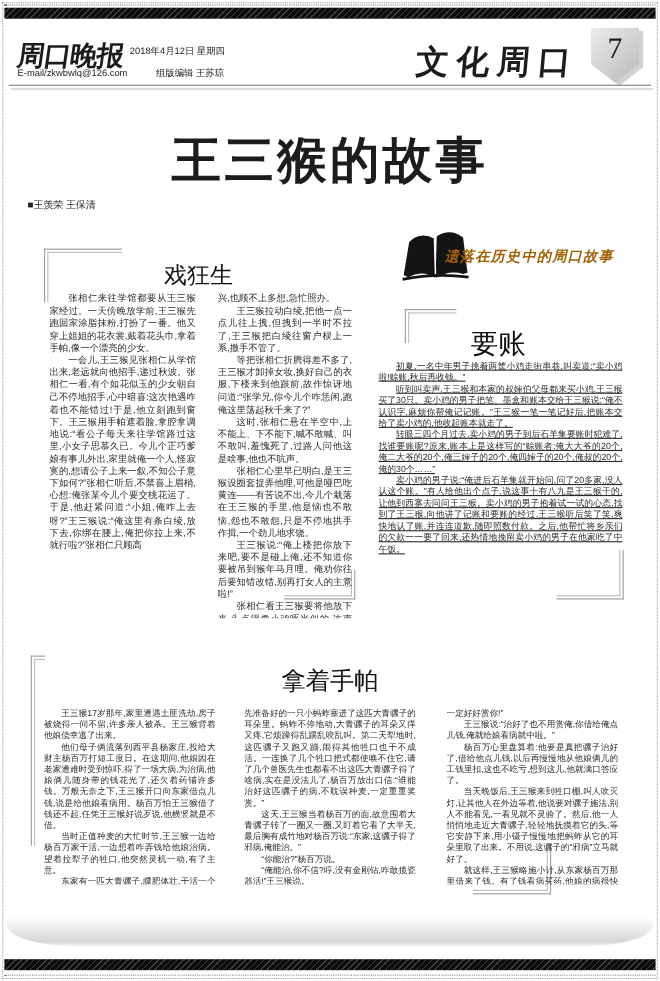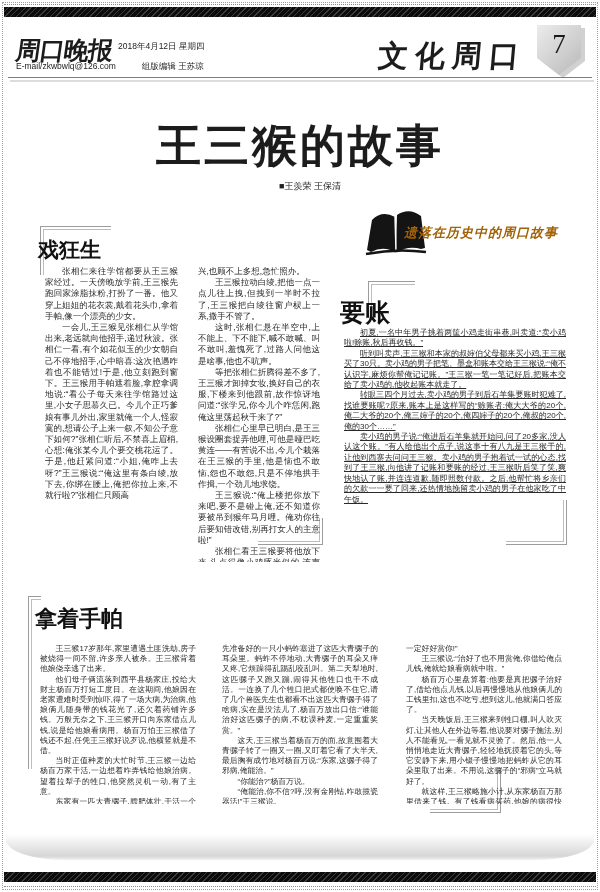--- a/index.html
+++ b/index.html
@@ -26,40 +26,40 @@
   .ribbon-shadow{left:541px;top:0px;background:rgba(0,0,0,0.18);}
   .ribbon{left:537px;top:-3px;background:linear-gradient(135deg,#ececec,#b9b9b9);}
   .ribbon .num{display:block;text-align:center;margin-top:4px;font-size:27px;color:#1a1a1a;
         font-family:"Liberation Serif",serif;}
   .head-rule{position:absolute;left:8px;right:8px;top:77px;height:1px;background:#7d7d7d;}
   .head-rule2{position:absolute;left:10px;right:6px;top:80px;height:2px;background:#dcdcdc;}
 
   
   .headline{position:absolute;left:30px;top:116px;width:540px;text-align:center;
         font-size:45px;font-weight:900;letter-spacing:3px;font-family:"Liberation Serif",serif;}
-  .byline{position:absolute;left:40px;top:180px;width:540px;text-align:center;
+  .byline{position:absolute;left:25px;top:180px;width:540px;text-align:left;
         font-size:9px;color:#222;}
 
   
   .badge{position:absolute;left:364px;top:208px;width:210px;height:52px;}
   .badge svg{position:absolute;left:0;top:0;}
   .badge .label{position:absolute;left:40px;top:16px;font-size:13px;font-weight:bold;
         font-style:italic;letter-spacing:1px;color:#a16207;white-space:nowrap;
         font-family:"Liberation Serif",serif;}
 
   
   .btl,.bbr{position:absolute;pointer-events:none;}
   .btl{border-top:1px solid #9c9c9c;border-left:1px solid #9c9c9c;}
   .btl::after{content:"";position:absolute;left:2px;top:2px;right:0;bottom:0;
         border-top:1px solid #bdbdbd;border-left:1px solid #bdbdbd;}
   .bbr{border-bottom:1px solid #9c9c9c;border-right:1px solid #9c9c9c;}
   .bbr::after{content:"";position:absolute;right:2px;bottom:2px;left:0;top:0;
         border-bottom:1px solid #bdbdbd;border-right:1px solid #bdbdbd;}
 
-  .art-title{position:absolute;font-weight:700;color:#111;
+  .art-title{position:absolute;text-align:center;font-weight:400;color:#111;
         font-family:"Liberation Serif",serif;}
   .col{position:absolute;overflow:hidden;text-align:justify;text-justify:inter-character;
         color:#2a2a2a;}
   .col p{margin:0;text-indent:2em;}
   .col p.cont{text-indent:0;}
 
   .c-a1{font-size:8.5px;line-height:11.2px;}
   .c-a2{font-size:8px;line-height:10.4px;}
   .c-a3{font-size:7.8px;line-height:10.2px;}
 
@@ -110,22 +110,22 @@
   <div class="btl" style="left:40px;top:226px;width:70px;height:48px;"></div>
   <div class="bbr" style="left:258px;top:518px;width:64px;height:26px;"></div>
   <div class="art-title" style="left:38px;top:236px;width:285px;font-size:21px;">戏狂生</div>
   <div class="col c-a1" style="left:45px;top:266px;width:133px;height:296px;">
     <p>张相仁来往学馆都要从王三猴家经过。一天傍晚放学前,王三猴先跑回家涂脂抹粉,打扮了一番。他又穿上姐姐的花衣裳,戴着花头巾,拿着手帕,像一个漂亮的少女。</p>
     <p>一会儿,王三猴见张相仁从学馆出来,老远就向他招手,递过秋波。张相仁一看,有个如花似玉的少女朝自己不停地招手,心中暗喜:这次艳遇咋着也不能错过!于是,他立刻跑到窗下。王三猴用手帕遮着脸,拿腔拿调地说:“看公子每天来往学馆路过这里,小女子思慕久已。今儿个正巧爹娘有事儿外出,家里就俺一个人,怪寂寞的,想请公子上来一叙,不知公子意下如何?”张相仁听后,不禁喜上眉梢,心想:俺张某今儿个要交桃花运了。于是,他赶紧问道:“小姐,俺咋上去呀?”王三猴说:“俺这里有条白绫,放下去,你绑在腰上,俺把你拉上来,不就行啦?”张相仁只顾高</p>
   </div>
   <div class="col c-a1" style="left:198px;top:266px;width:122px;height:296px;">
     <p class="cont">兴,也顾不上多想,急忙照办。</p>
     <p>王三猴拉动白绫,把他一点一点儿往上拽,但拽到一半时不拉了,王三猴把白绫往窗户棂上一系,撒手不管了。</p>
+    <p>等把张相仁折腾得差不多了,王三猴才卸掉女妆,换好自己的衣服,下楼来到他跟前,故作惊讶地问道:“张学兄,你今儿个咋恁闲,跑俺这里荡起秋千来了?”</p>
     <p>这时,张相仁悬在半空中,上不能上、下不能下,喊不敢喊、叫不敢叫,羞愧死了,过路人问他这是啥事,他也不吭声。</p>
-    <p>等把张相仁折腾得差不多了,王三猴才卸掉女妆,换好自己的衣服,下楼来到他跟前,故作惊讶地问道:“张学兄,你今儿个咋恁闲,跑俺这里荡起秋千来了?”</p>
     <p>张相仁心里早已明白,是王三猴设圈套捉弄他哩,可他是哑巴吃黄连——有苦说不出,今儿个栽落在王三猴的手里,他是恼也不敢恼,怨也不敢怨,只是不停地拱手作揖,一个劲儿地求饶。</p>
     <p>王三猴说:“俺上楼把你放下来吧,要不是碰上俺,还不知道你要被吊到猴年马月哩。俺劝你往后要知错改错,别再打女人的主意啦!”</p>
     <p>张相仁看王三猴要将他放下来,头点得像小鸡啄米似的,连声说:“中,中,中!”</p>
   </div>
 
   <div class="btl" style="left:368px;top:281px;width:46px;height:30px;"></div>
   <div class="bbr" style="left:506px;top:500px;width:60px;height:44px;"></div>
   <div class="art-title" style="left:340px;top:296px;width:226px;font-size:25px;">要账</div>
   <div class="col c-a2" style="left:344px;top:328px;width:222px;height:230px;text-decoration:underline;">
     <p>初夏,一名中年男子挑着两筐小鸡走街串巷,叫卖道:“卖小鸡啦!赊账,秋后再收钱。”</p>

